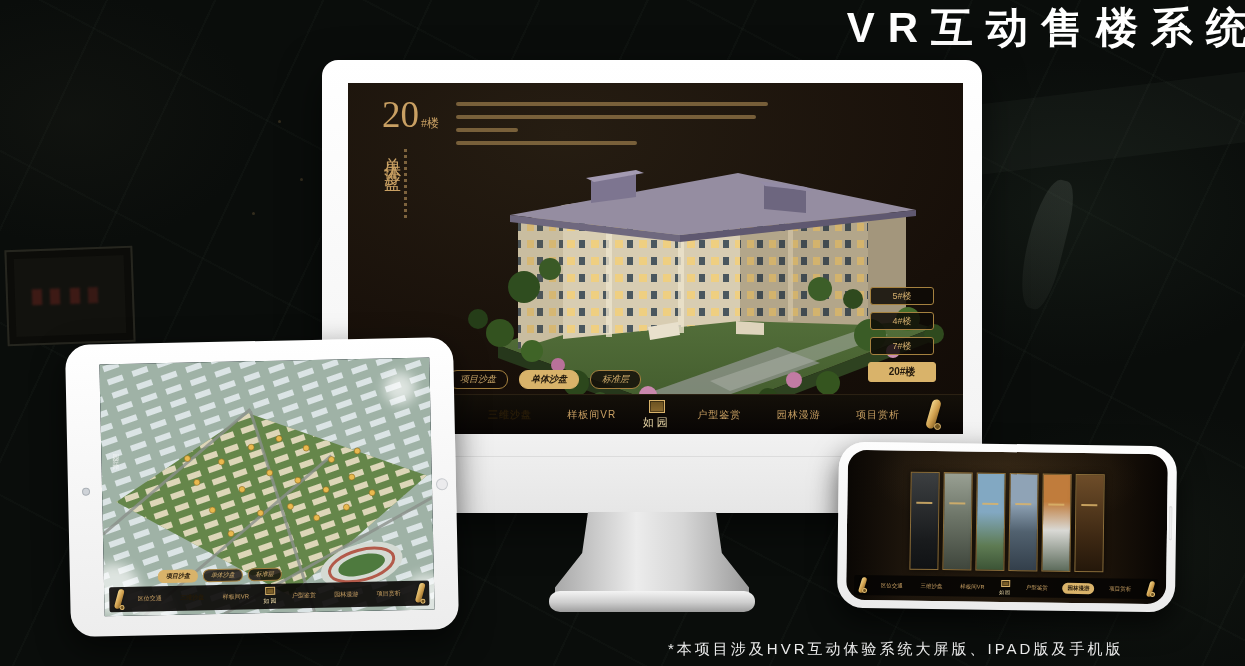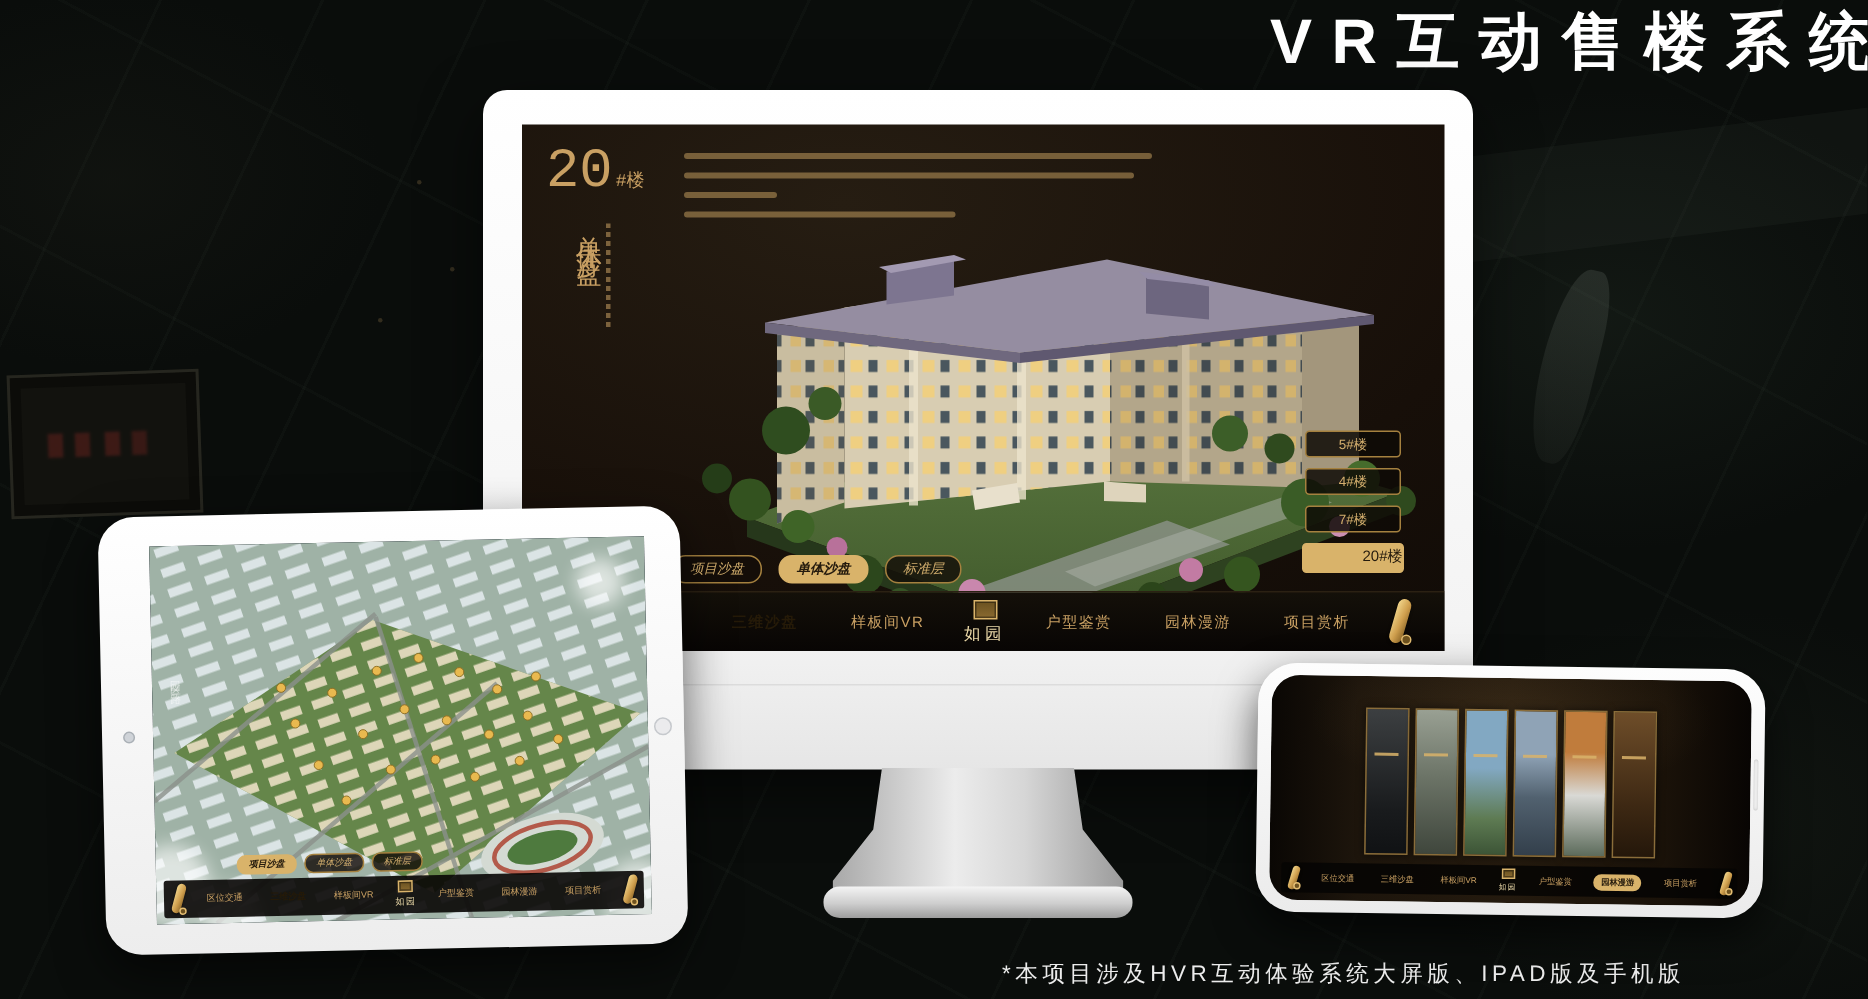--- a/index.html
+++ b/index.html
@@ -54,35 +54,35 @@
   .m-screen{position:absolute;left:26px;top:23px;width:615px;height:351px;overflow:hidden;
     background:radial-gradient(130% 130% at 35% 15%, #261d12 0%, #170f09 55%, #0d0905 100%);}
   .stand-neck{position:absolute;left:555px;top:512px;width:194px;height:82px;
     background:linear-gradient(90deg,#a8a8a8,#ececec 42%,#d6d6d6 66%,#9b9b9b);
     clip-path:polygon(17% 0,83% 0,86% 50%,100% 92%,100% 100%,0 100%,0 92%,14% 50%);}
   .stand-base{position:absolute;left:549px;top:591px;width:206px;height:21px;
     border-radius:11px/10px;
     background:linear-gradient(180deg,#f4f4f4,#cdcdcd 55%,#9d9d9d);}
 
   
-  .blk-title{position:absolute;left:16px;top:13px;font-family:Liberation Mono, monospace;color:#c9a063;}
+  .blk-title{position:absolute;left:34px;top:13px;font-family:Liberation Serif, serif;color:#c9a063;}
   .blk-title .num{font-size:37px;line-height:38px;}
   .blk-title .suf{font-size:12px;margin-left:2px;}
   .v-title{position:absolute;left:33px;top:60px;writing-mode:vertical-rl;
     font-family:"Liberation Serif",serif;font-size:17px;letter-spacing:6px;color:#c9a063;}
   .v-title-en{position:absolute;left:56px;top:66px;width:3px;height:70px;
     background:repeating-linear-gradient(180deg,rgba(201,160,99,.55) 0 3px,transparent 3px 6px);}
   .para{position:absolute;left:108px;top:19px;width:312px;}
   .para .pl{height:4px;border-radius:2px;background:rgba(205,165,100,.5);margin-bottom:9px;filter:blur(.4px);}
 
   .floors{position:absolute;right:27px;top:204px;display:flex;flex-direction:column;gap:7px;align-items:center;}
   .floor-btn{width:62px;height:16px;line-height:16px;text-align:center;font-size:9px;color:#d4af6e;
     border:1px solid #a5813f;border-radius:3px;background:rgba(14,10,6,.85);}
   .floor-btn.active{width:66px;height:18px;line-height:18px;background:#d9b36a;color:#241a0d;
-    font-weight:normal;font-size:10px;border-color:#d9b36a;text-align:right;}
+    font-weight:bold;font-size:10px;border-color:#d9b36a;}
 
   .subtabs{position:absolute;left:100px;bottom:45px;display:flex;gap:11px;}
 
   .m-nav{position:absolute;left:0;right:0;bottom:0;height:39px;
     background:linear-gradient(180deg,#141009,#080504);border-top:1px solid #2b2113;
     display:flex;align-items:center;justify-content:space-evenly;padding:0 6px 0 34px;}
   .nav-item{position:relative;color:#c9a063;font-size:10px;letter-spacing:1px;padding:5px 9px;white-space:nowrap;}
   .nav-item::before{content:"";position:absolute;inset:0;z-index:-1;background:rgba(72,56,28,.40);
     clip-path:polygon(0 50%,12% 0,88% 0,100% 50%,88% 100%,12% 100%);}
   .nav-item.active{color:#251a08;font-weight:bold;}

